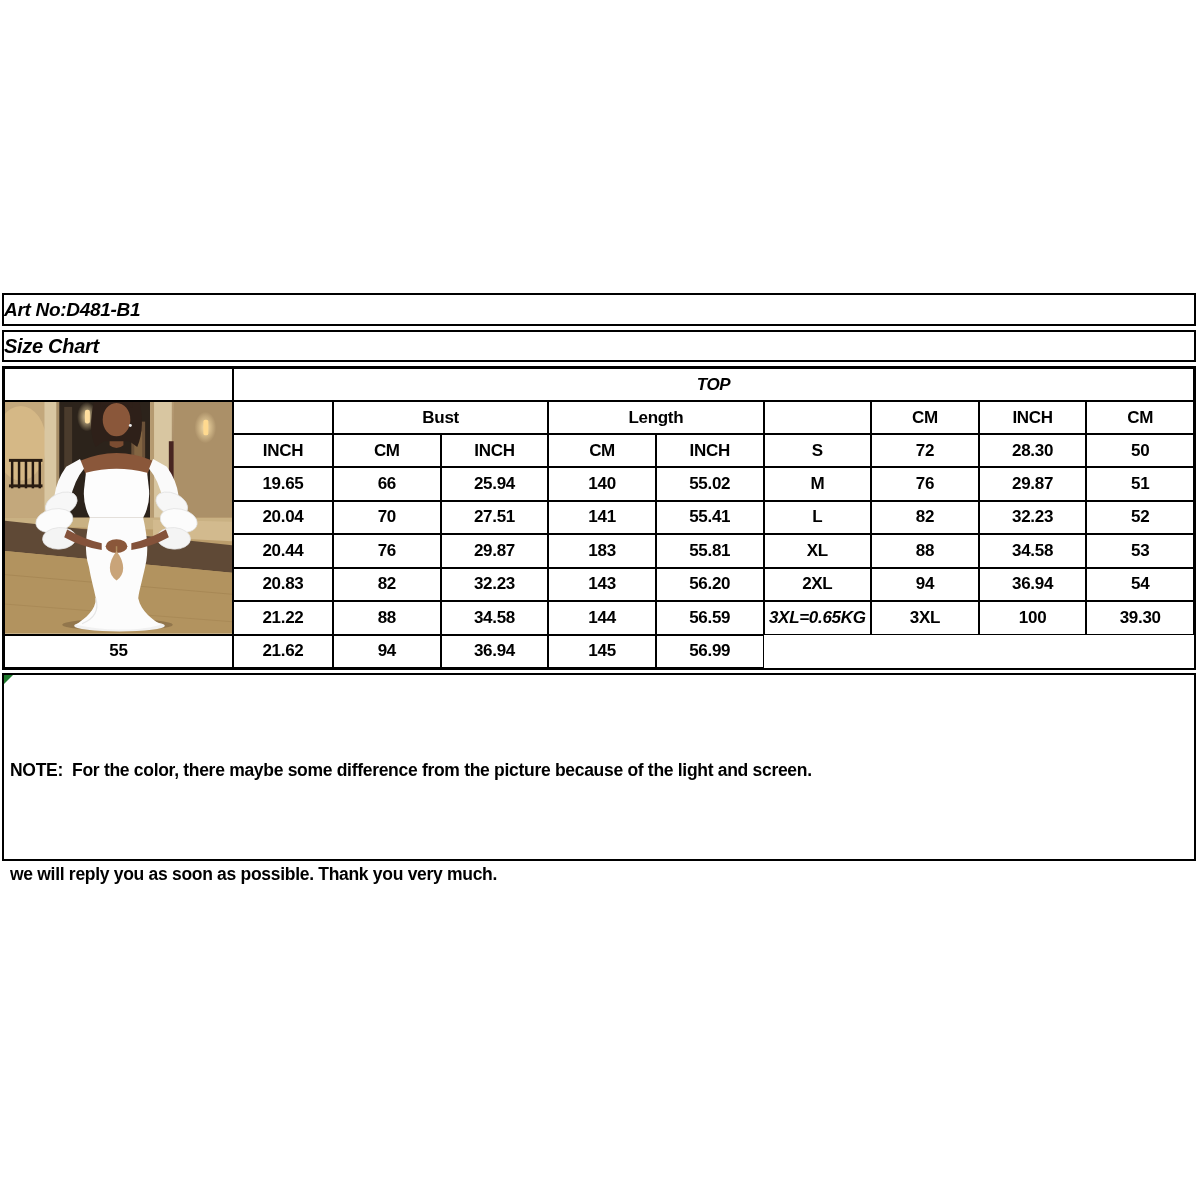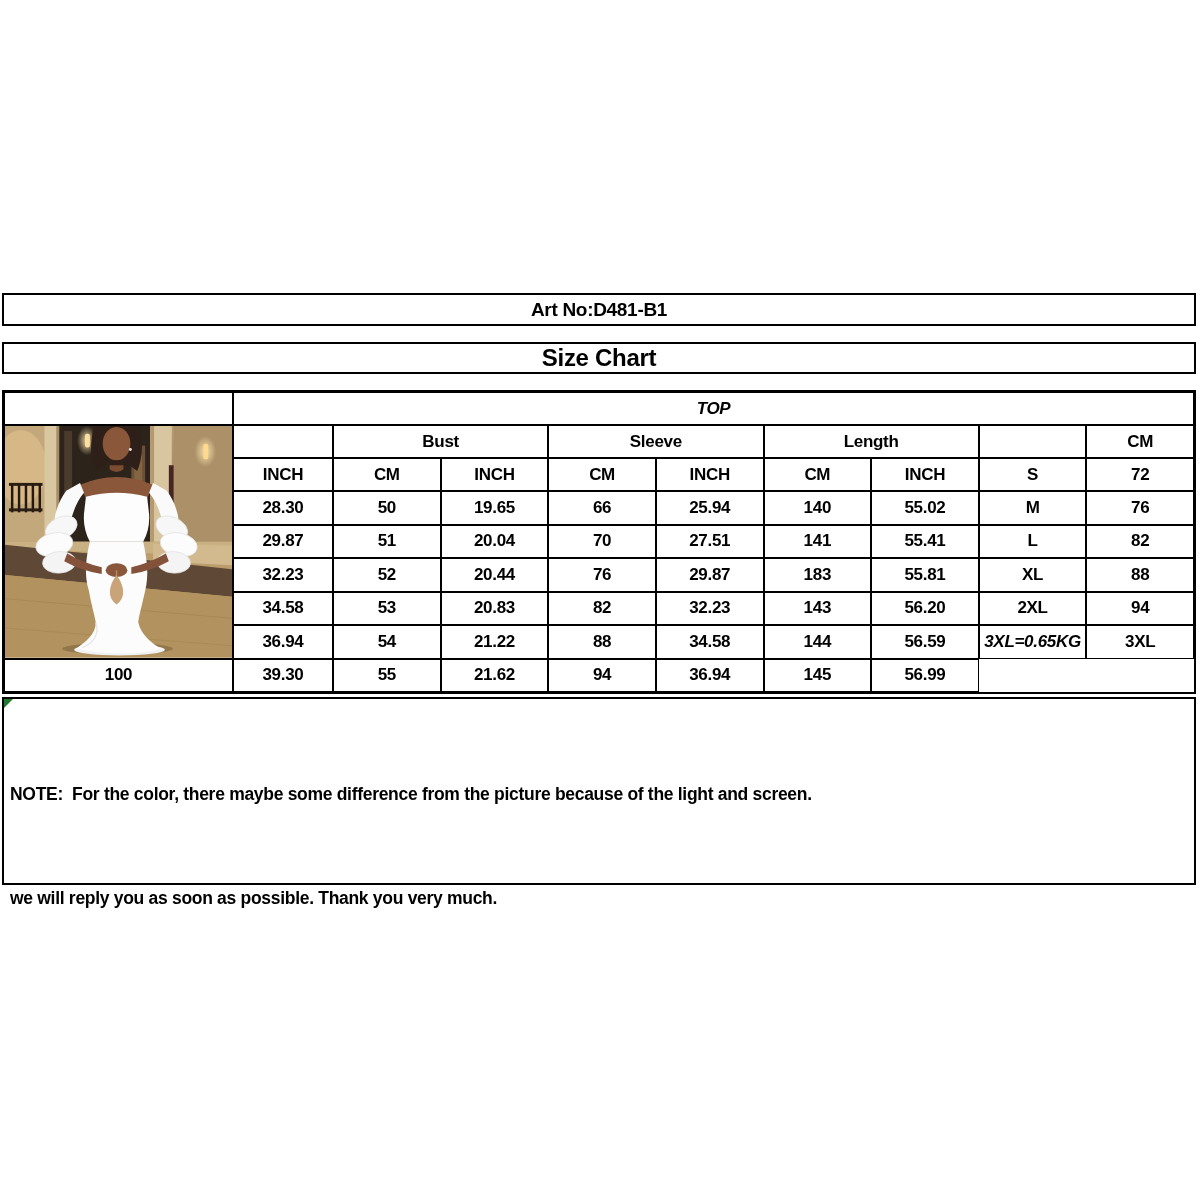--- a/index.html
+++ b/index.html
@@ -6,24 +6,24 @@
   .page {
     position:relative; width:1200px; height:1200px; background:#fff;
     font-family:"Liberation Sans", sans-serif; color:#000;
     letter-spacing:-0.3px;
   }
   .doc { position:absolute; top:293px; left:2px; width:1194px; }
 
   
   .hdr-row {
     border:2px solid #000; height:29px; line-height:29px;
-    text-align:center; font-weight:bold; font-size:19px;
-    margin-bottom:16px; background:#fff; white-space:pre-wrap;
-  }
-  .hdr-row.big { font-size:24px; height:28px; line-height:28px; }
+    text-align:left; font-weight:bold; font-size:19px;
+    margin-bottom:4px; background:#fff; white-space:pre-wrap;font-style:italic;
+  }
+  .hdr-row.big { font-size:20px; height:28px; line-height:28px; }
 
   
   .grid {
     display:grid;
     grid-template-columns:229px 100px repeat(8, 1fr);
     grid-template-rows:33px 33px 33px repeat(6, 33.5px);
     border:2px solid #000; background:#fff;
   }
   .grid > div {
     border:1px solid #000; display:flex; align-items:center; justify-content:center;
@@ -130,21 +130,20 @@
           <path d="M106,32 L106,44 Q113,50 120,44 L120,32 Z" fill="#7b4c31"></path>
           <path d="M90,0 C86,18 86,34 92,46 L100,40 L126,40 L134,46 C140,32 140,14 136,0 Z" fill="#2e2019"></path>
           <ellipse cx="113" cy="18" rx="14" ry="17" fill="#8a573a"></ellipse>
           <path d="M97,6 Q113,-4 129,6 L129,0 L97,0 Z" fill="#2e2019"></path>
           <circle cx="127" cy="24" r="1.5" fill="#e8e8e8"></circle>
         </svg>
       </div>
 
       <div></div>
       <div class="g-head">Bust</div>
-      <div class="g-head">Sleeve</div>
       <div class="g-head">Length</div>
 
       <div></div>
       <div>CM</div>
       <div>INCH</div>
       <div>CM</div>
       <div>INCH</div>
       <div>CM</div>
       <div>INCH</div>
       <div>CM</div>

